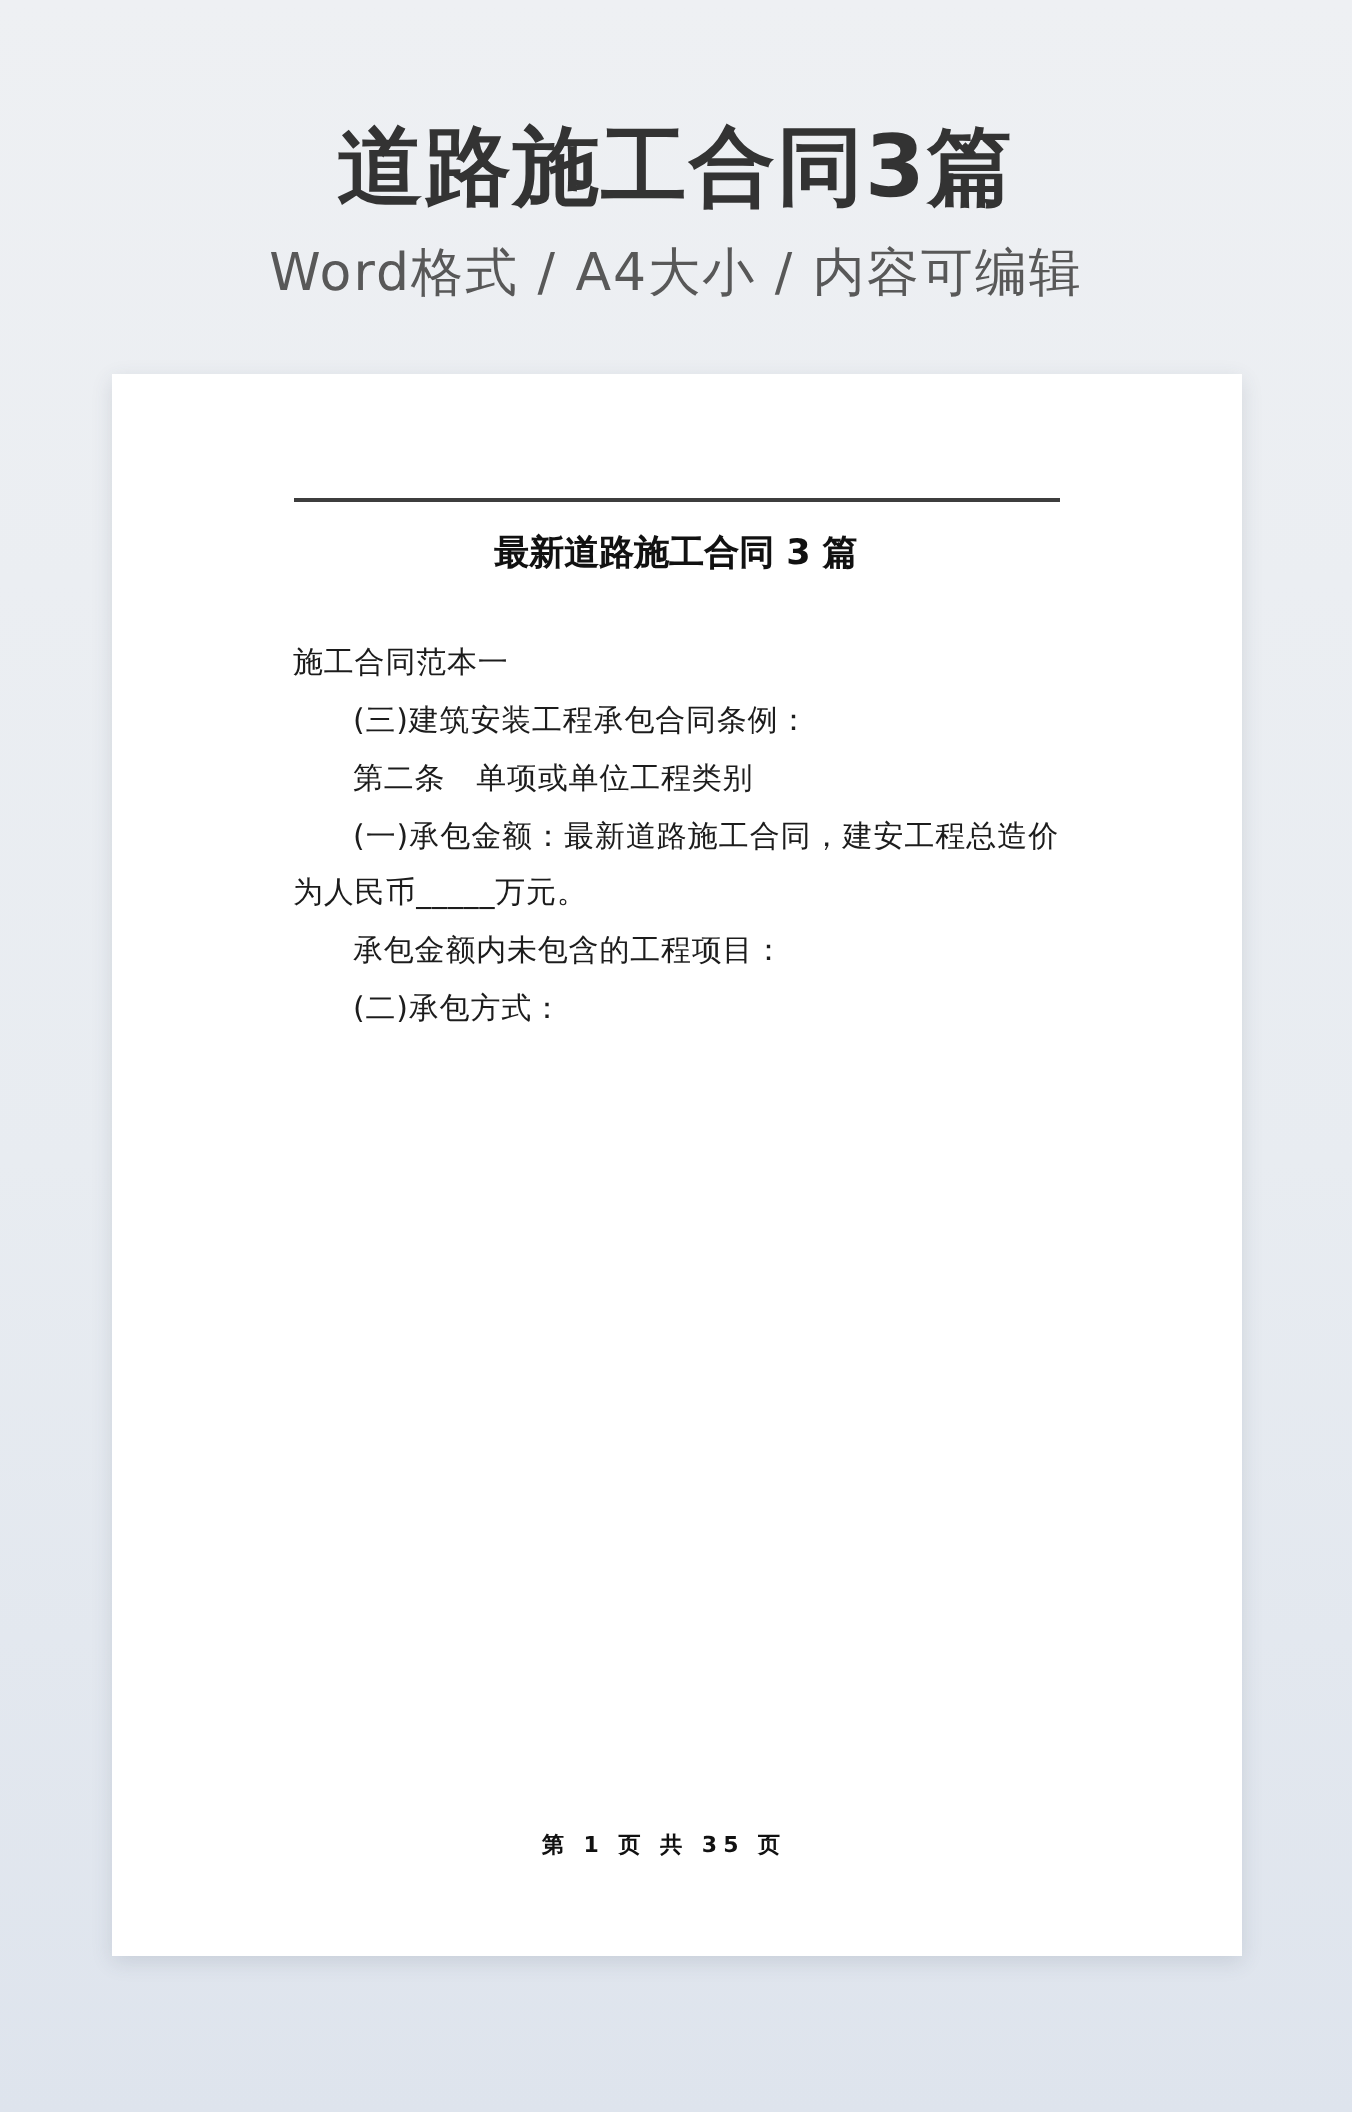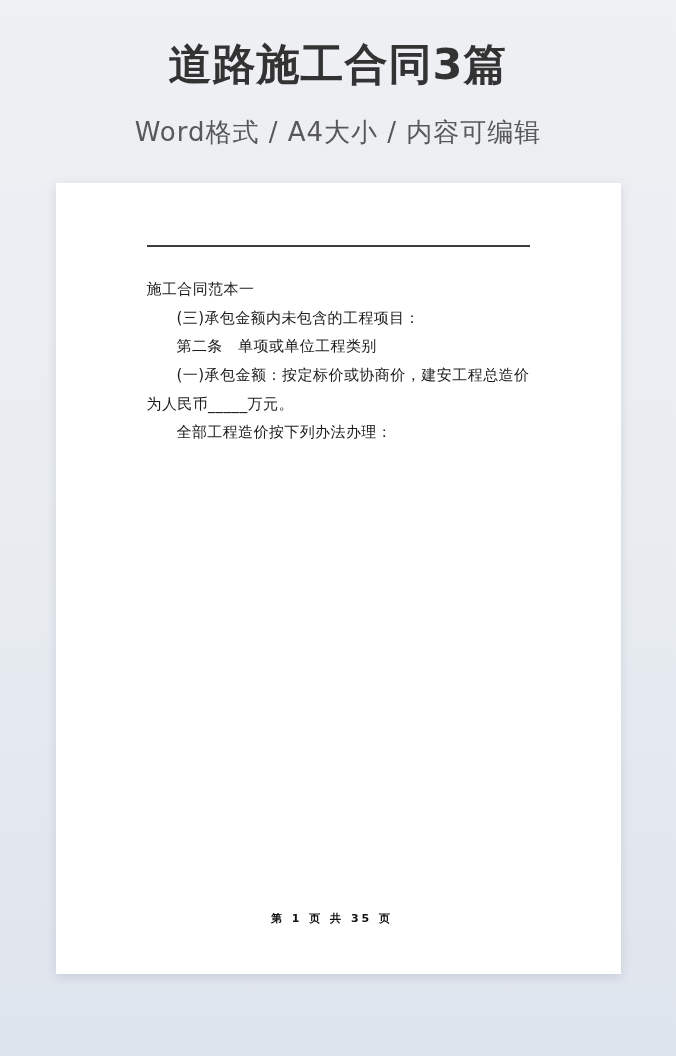--- a/index.html
+++ b/index.html
@@ -4,30 +4,30 @@
 <style>
   * { margin: 0; padding: 0; box-sizing: border-box; }
   html, body {
     width: 676px; height: 1056px;
     font-family: "DejaVu Sans", "Liberation Sans", sans-serif;
     overflow: hidden;
   }
   body {
     background: linear-gradient(180deg, #eef0f3 0%, #e8ecf1 55%, #dee4ed 100%);
   }
-  .hero { padding-top: 40px; text-align: center; }
+  .hero { padding-top: 60px; text-align: center; }
   .hero-title {
     font-size: 43px;
     font-weight: 700;
     color: #333333;
     letter-spacing: 1px;
     line-height: 1.15;
   }
   .hero-subtitle {
-    margin-top: 26px;
+    margin-top: 10px;
     font-size: 26px;
     font-weight: 400;
     color: #585858;
     letter-spacing: 1px;
   }
   .doc-page {
     position: relative;
     width: 565px; height: 791px;
     margin: 33px auto 0;
     background: #ffffff;
@@ -69,22 +69,24 @@
 <body>
 
 <div class="hero">
   <div class="hero-title">道路施工合同3篇</div>
   <div class="hero-subtitle">Word格式 / A4大小 / 内容可编辑</div>
 </div>
 
 <div class="doc-page">
   <div class="doc-inner">
     <div class="doc-rule"></div>
+    <div class="doc-title">最新道路施工合同 3 篇</div>
     <div class="doc-body">
       <p>施工合同范本一</p>
-      <p class="indent">(三)承包金额内未包含的工程项目：</p>
+      <p class="indent">(三)建筑安装工程承包合同条例：</p>
       <p class="indent">第二条　单项或单位工程类别</p>
-      <p class="indent">(一)承包金额：按定标价或协商价，建安工程总造价为人民币_____万元。</p>
-      <p class="indent">全部工程造价按下列办法办理：</p>
+      <p class="indent">(一)承包金额：最新道路施工合同，建安工程总造价为人民币_____万元。</p>
+      <p class="indent">承包金额内未包含的工程项目：</p>
+      <p class="indent">(二)承包方式：</p>
     </div>
   </div>
   <div class="doc-footer">第 1 页 共 35 页</div>
 </div>
 
 </body></html>

